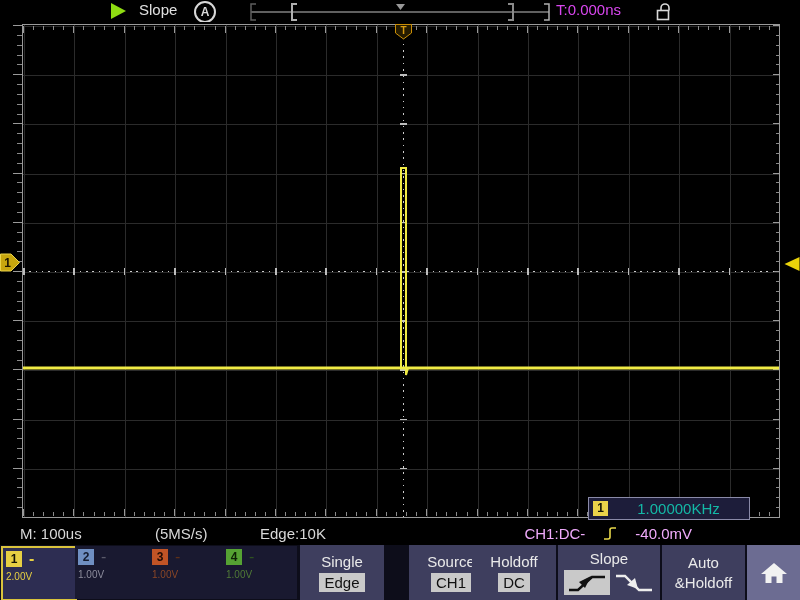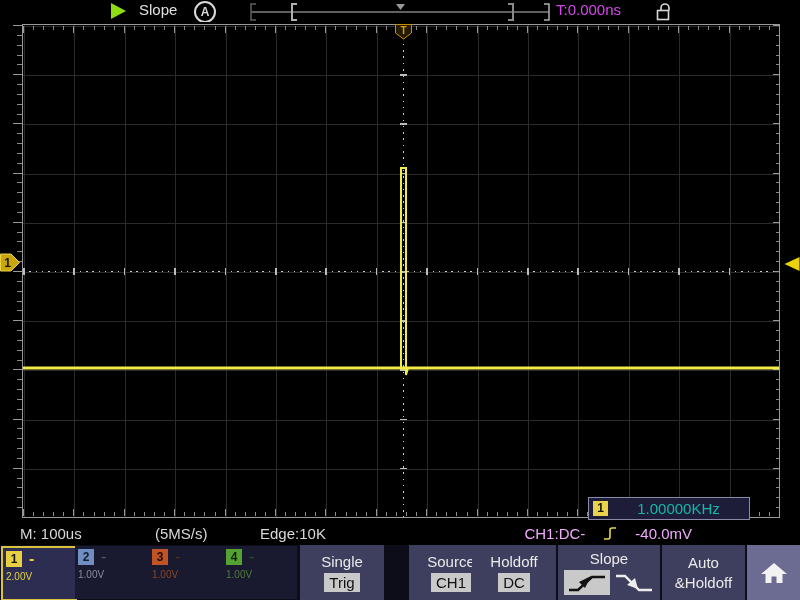--- a/index.html
+++ b/index.html
@@ -187,21 +187,21 @@
     <div id="ch4-box" class="abs ch-box">
       <div class="ch-row">
         <span class="ch-badge">4</span>
         <span class="ch-dash">-</span>
       </div>
       <div class="ch-scale">1.00V</div>
     </div>
 
     <div id="btn-single" class="abs menu-btn">
       <div class="menu-label">Single</div>
-      <div class="menu-value">Trig</div>
+      <div class="menu-value">Edge</div>
     </div>
     <div id="btn-source" class="abs menu-btn">
       <div class="menu-label">Source</div>
       <div class="menu-value">CH1</div>
     </div>
     <div id="btn-coupling" class="abs menu-btn">
       <div class="menu-label">Holdoff</div>
       <div class="menu-value">DC</div>
     </div>
     <div id="btn-auto" class="abs menu-btn">

